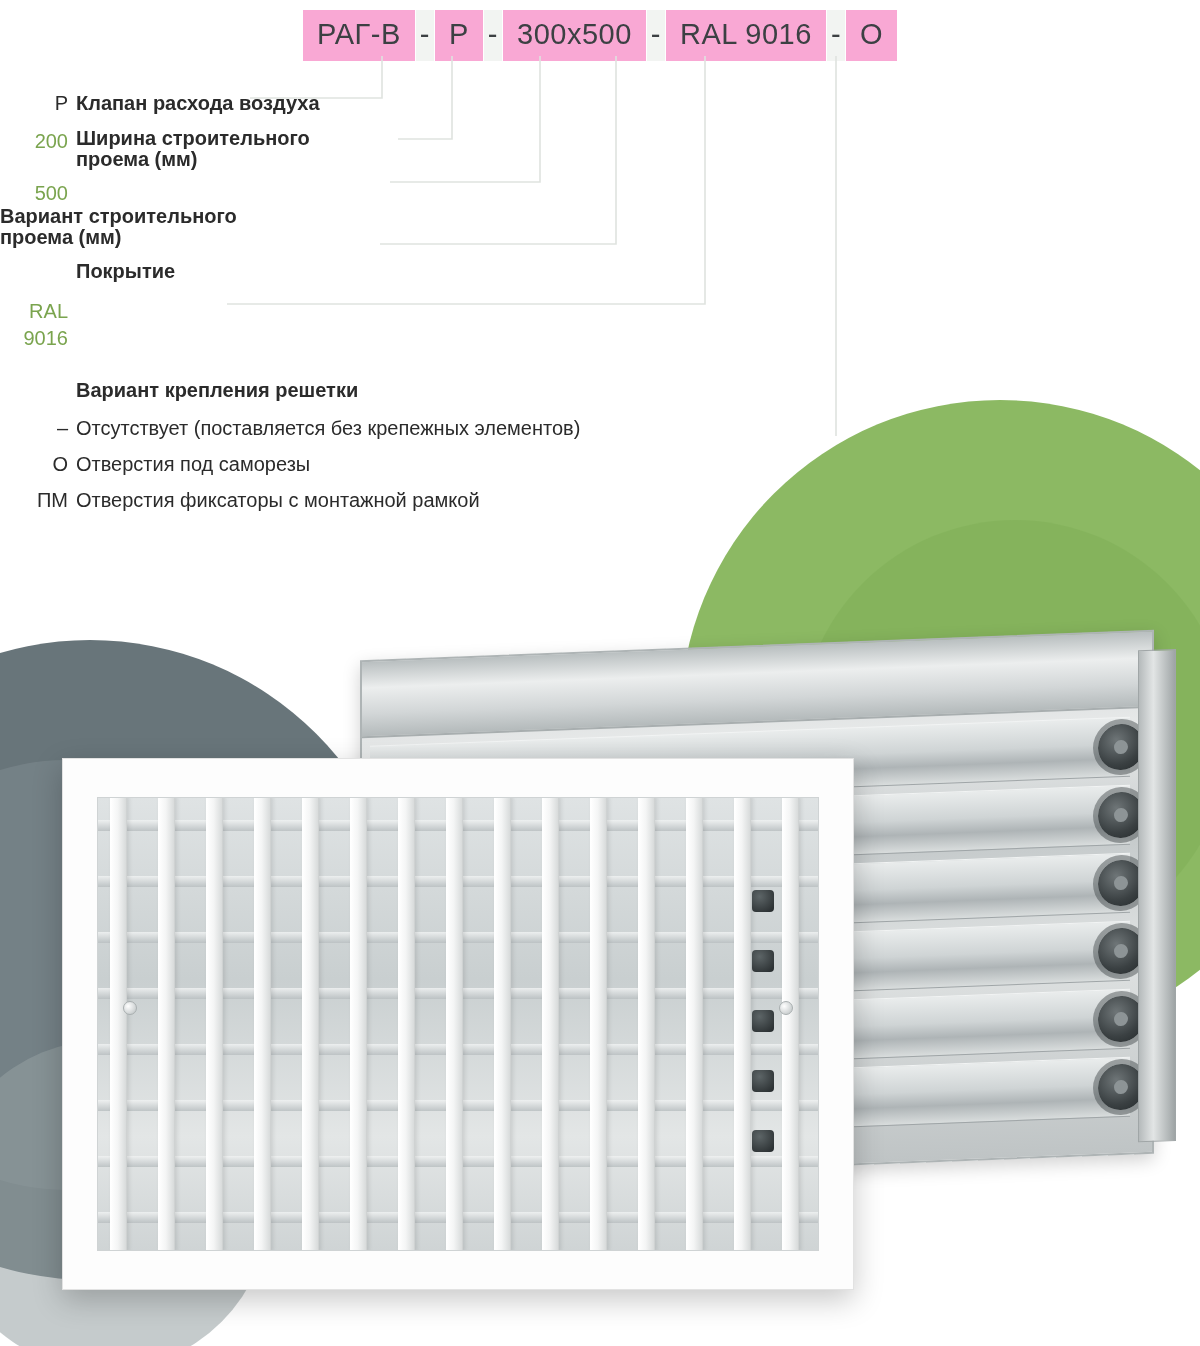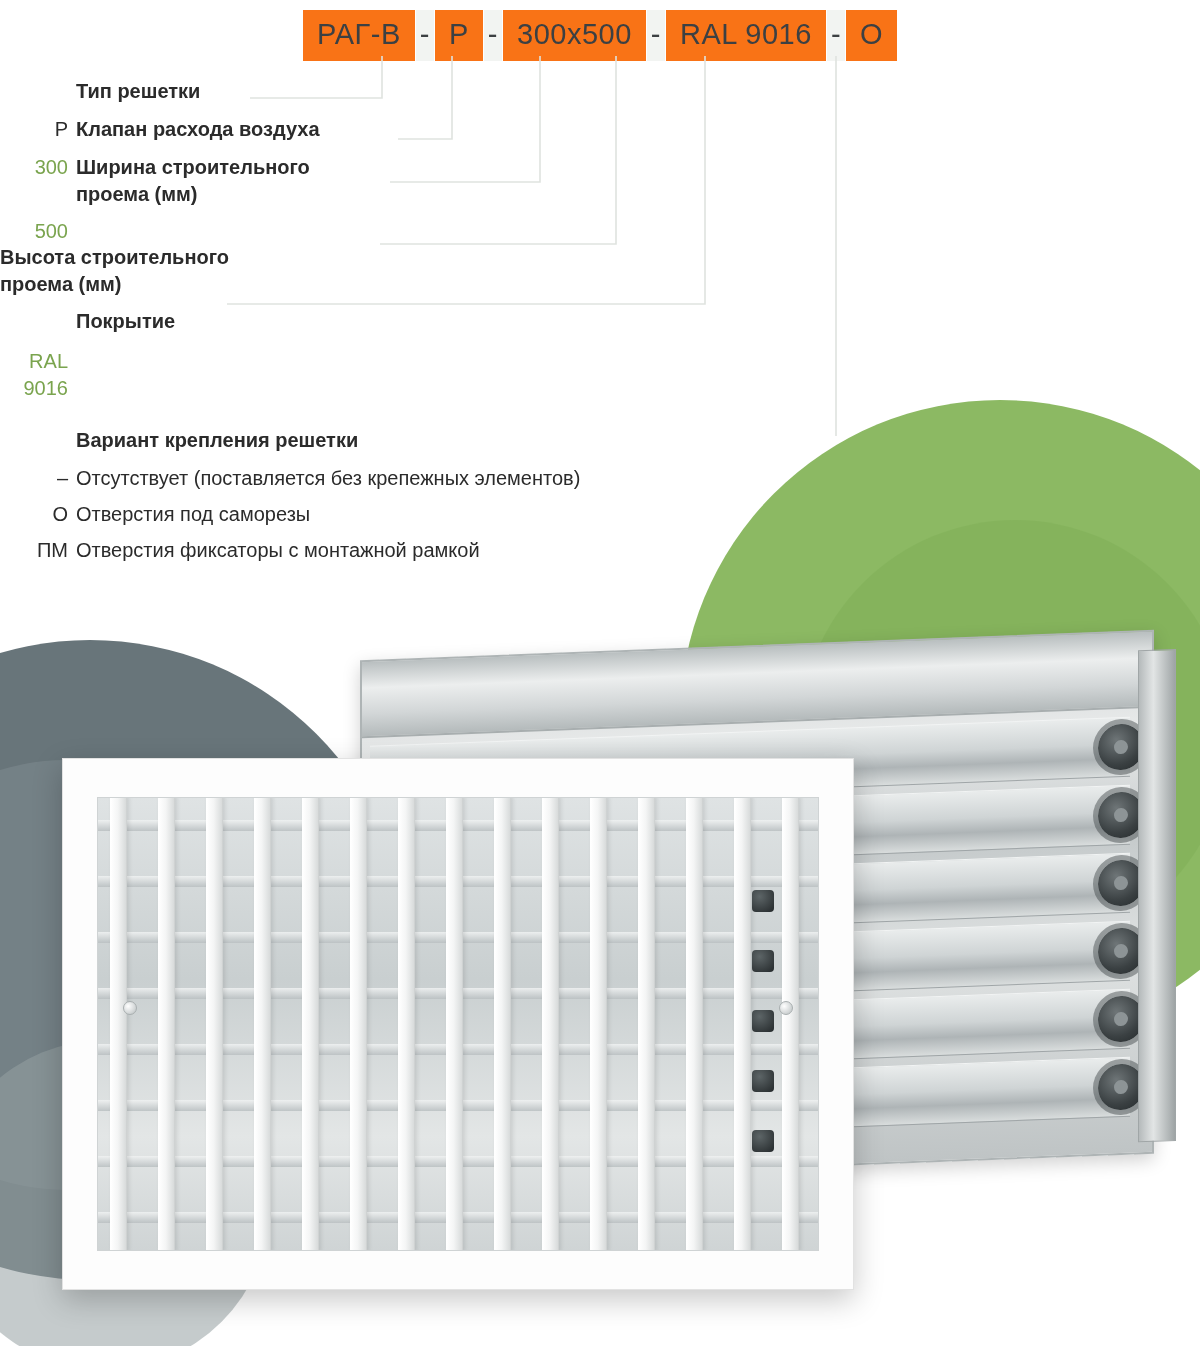--- a/index.html
+++ b/index.html
@@ -34,21 +34,21 @@
     background:#95a0a3;opacity:.55;
   }
 
   
   .code-bar{
     position:absolute;left:0;right:0;top:10px;
     display:flex;justify-content:center;align-items:stretch;
     font-size:29px;color:#3c4043;letter-spacing:.5px;
   }
   .code-seg{
-    background:#f97316;
+    background:#f9a8d4;
     padding:8px 14px 10px 14px;
     border-right:1px solid #ffffff;
     white-space:pre;
   }
   .code-seg:last-child{border-right:none;}
   .code-dash{
     background:#f2f4f2;
     padding:8px 4px 10px 4px;
     border-right:1px solid #ffffff;
   }
@@ -71,21 +71,21 @@
     font-size:20px;
     line-height:26px;
     font-weight:normal;
   }
   .key.dark{color:#2b2b2b;}
   .val{
     font-size:20px;line-height:26px;color:#2b2b2b;
     padding-top:0;
   }
   .val.bold{font-weight:bold;}
-  .val.multi{line-height:27px;}
+  .val.multi{line-height:21px;}
 
   
   .connectors{
     position:absolute;left:0;top:60px;width:880px;height:400px;
     pointer-events:none;
   }
 
   
   .photo{
     position:absolute;left:0;top:600px;width:1200px;height:746px;
@@ -189,39 +189,35 @@
     <path d="M390 146 L540 146 L540 20"></path>
     <path d="M380 208 L616 208 L616 20"></path>
     <path d="M227 268 L705 268 L705 20"></path>
     <path d="M205 402 L836 402 L836 20"></path>
     <path d="M465 402 L836 402"></path>
   </g>
 </svg>
 
 <div class="legend">
 
-  <div class="row" style="margin-top:0;">
-    <div class="key dark"></div>
-    <div class="val bold">Тип решетки</div>
-  </div>
 
   <div class="row" style="margin-top:12px;">
     <div class="key dark">Р</div>
     <div class="val bold">Клапан расхода воздуха</div>
   </div>
 
   <div class="row" style="margin-top:12px;">
-    <div class="key">300</div>
+    <div class="key">200</div>
     <div class="val bold multi" style="white-space:pre-line;">Ширина строительного
 проема (мм)</div>
   </div>
 
   <div class="row" style="margin-top:10px;flex-direction:column;">
     <div class="key">500</div>
-    <div class="val bold multi" style="white-space:pre-line;">Высота строительного
+    <div class="val bold multi" style="white-space:pre-line;">Вариант строительного
 проема (мм)</div>
   </div>
 
   <div class="row" style="margin-top:10px;">
     <div class="key dark"></div>
     <div class="val bold">Покрытие</div>
   </div>
 
   <div class="row" style="margin-top:14px;align-items:flex-end;">
     <div class="key" style="white-space:pre-line;line-height:27px;">RAL

